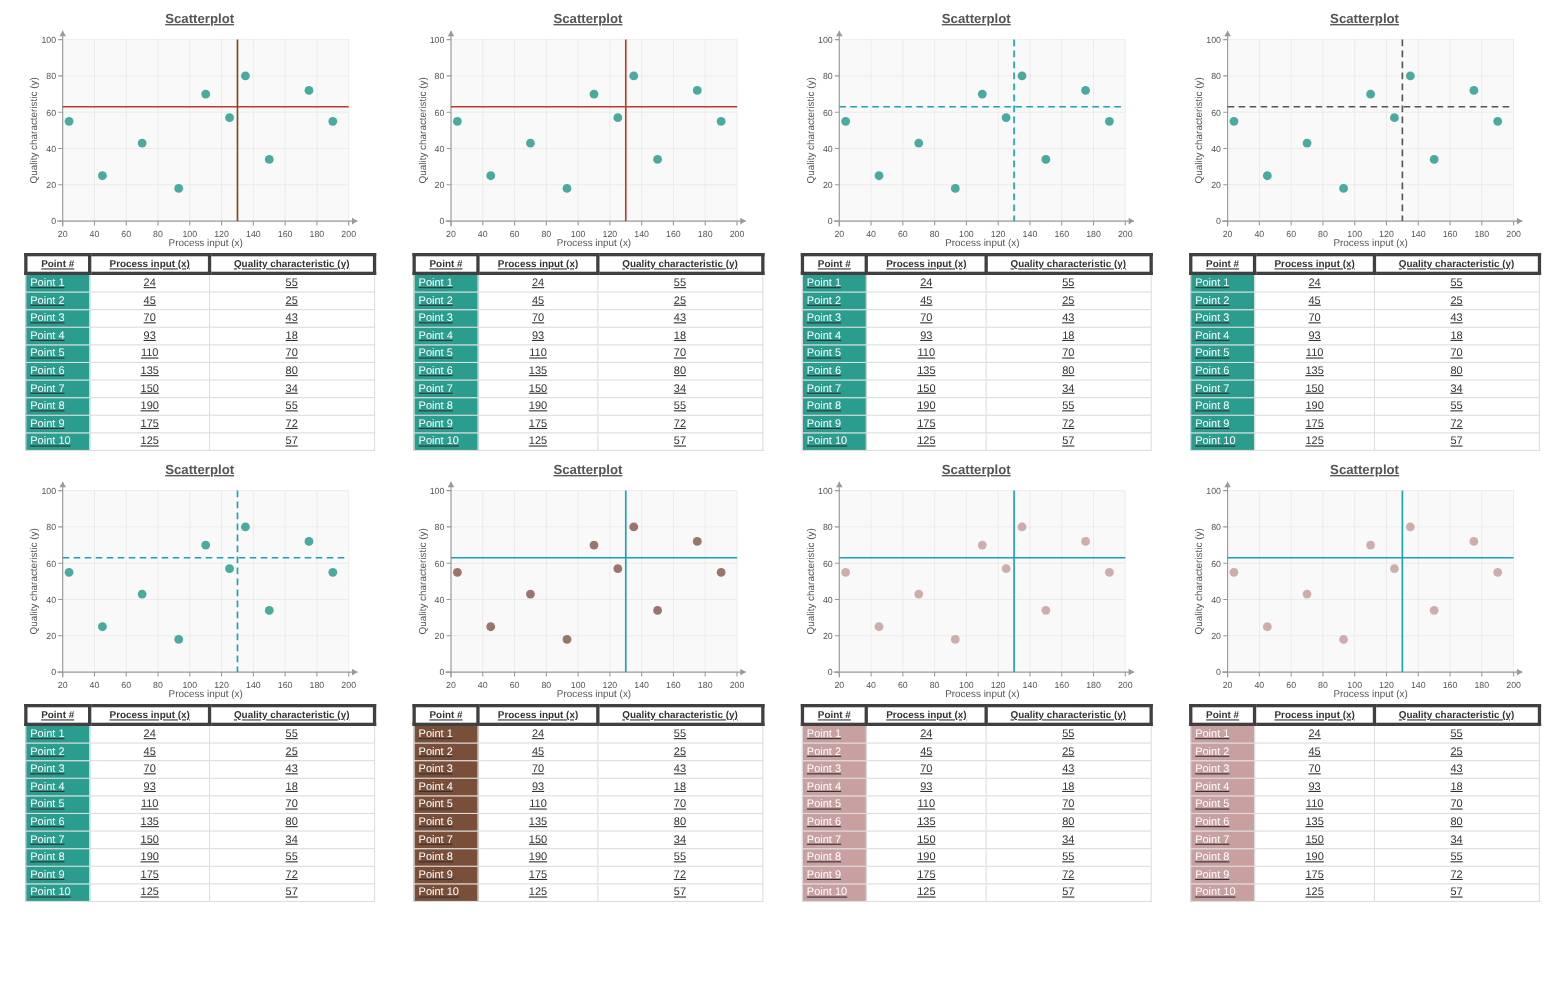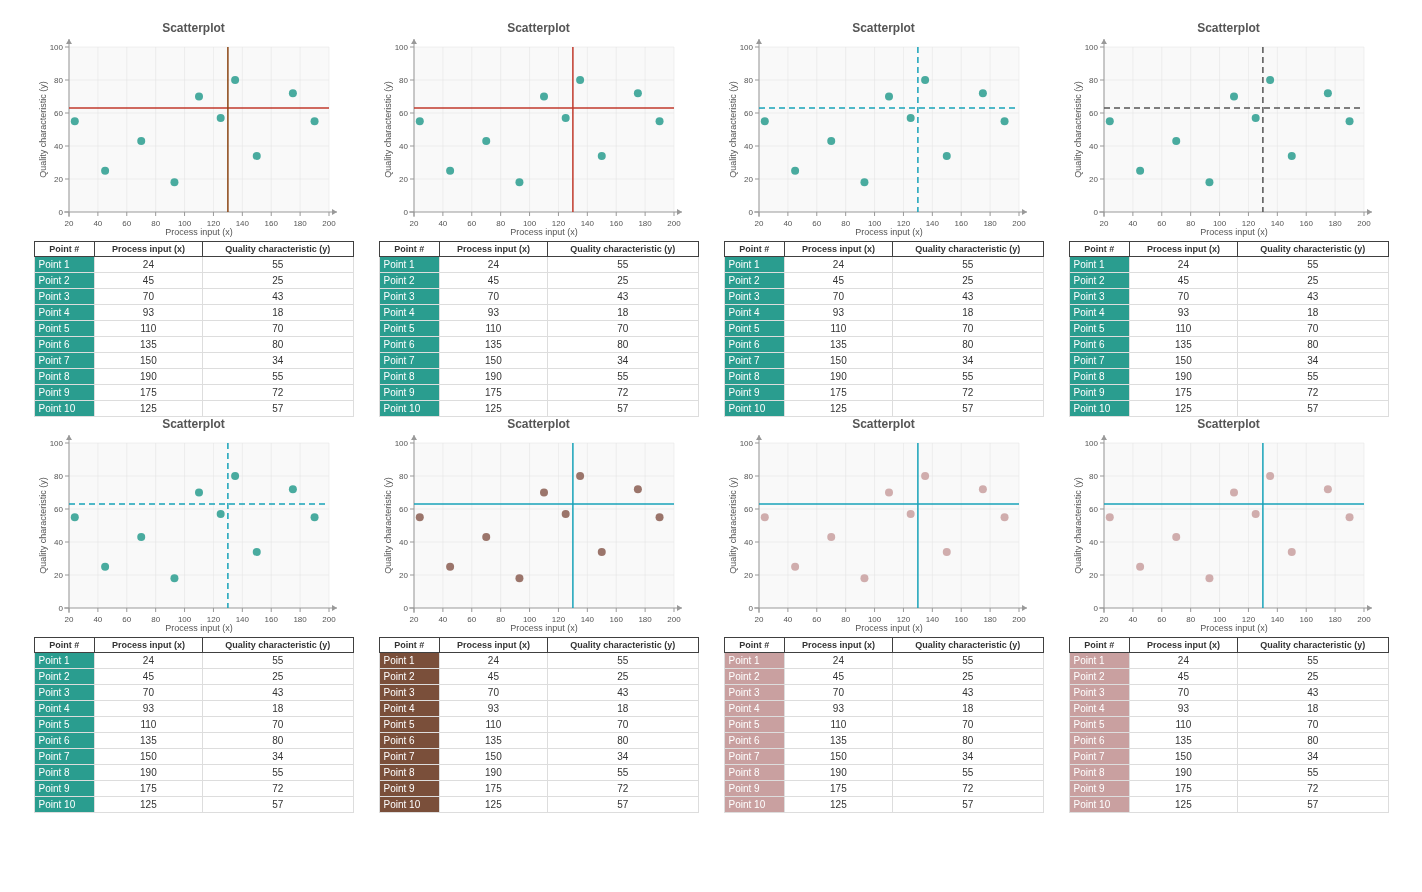--- a/index.html
+++ b/index.html
@@ -7,22 +7,23 @@
       background: #fff;
       font-family: Arial, sans-serif;
       font-size: 11px;
       color: #333;
       width: 1422px;
       min-height: 892px;
     }
     .grid {
       display: grid;
       grid-template-columns: repeat(4, 1fr);
-      gap: 0;
-      padding: 21px;
+      gap: 10px;
+      padding: 10px;
+      text-decoration: underline;
     }
     .chart-unit {
       display: flex;
       flex-direction: column;
       align-items: center;
     }
     .chart-title {
       font-size: 12px;
       font-weight: bold;
       color: #555;
@@ -37,21 +38,21 @@
       width: 320px;
       border-collapse: collapse;
       margin-top: 4px;
       font-size: 10px;
     }
     .data-table th {
       background: #fff;
       font-weight: bold;
       text-align: center;
       padding: 2px 4px;
-      border: 1px solid #404040;
+      border: 3px solid #404040;
       color: #333;
     }
     .data-table td {
       text-align: center;
       padding: 2px 4px;
       border: 1px solid #ddd;
     }
   </style>
 </head>
 <body>

